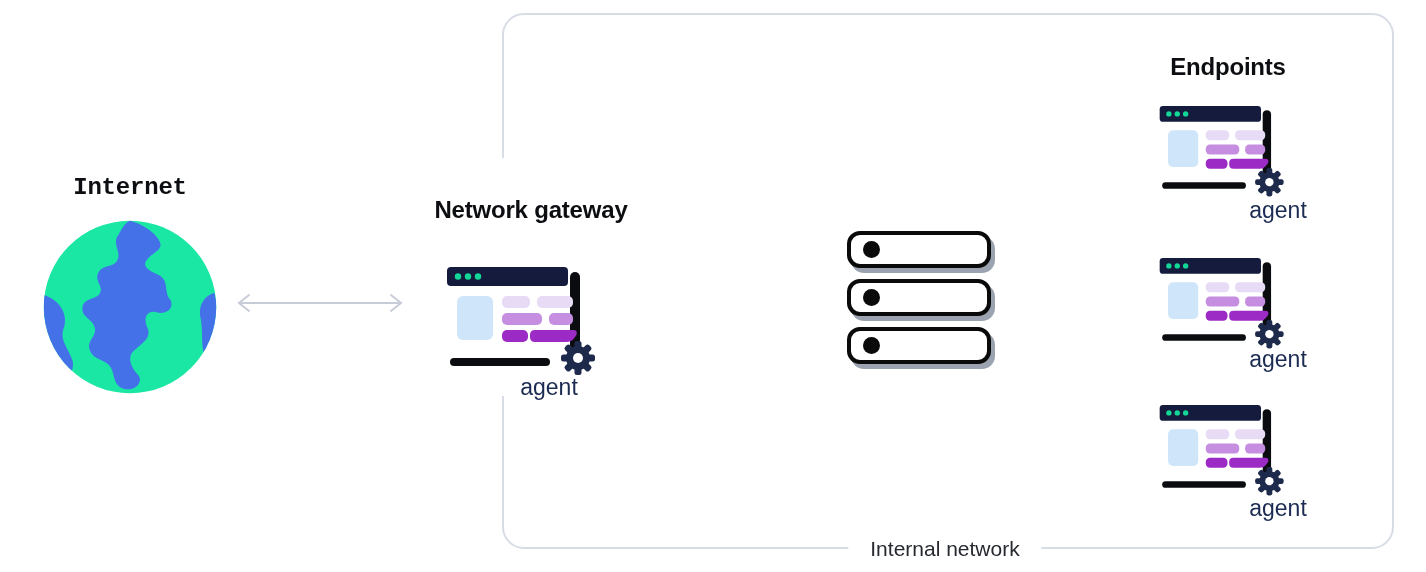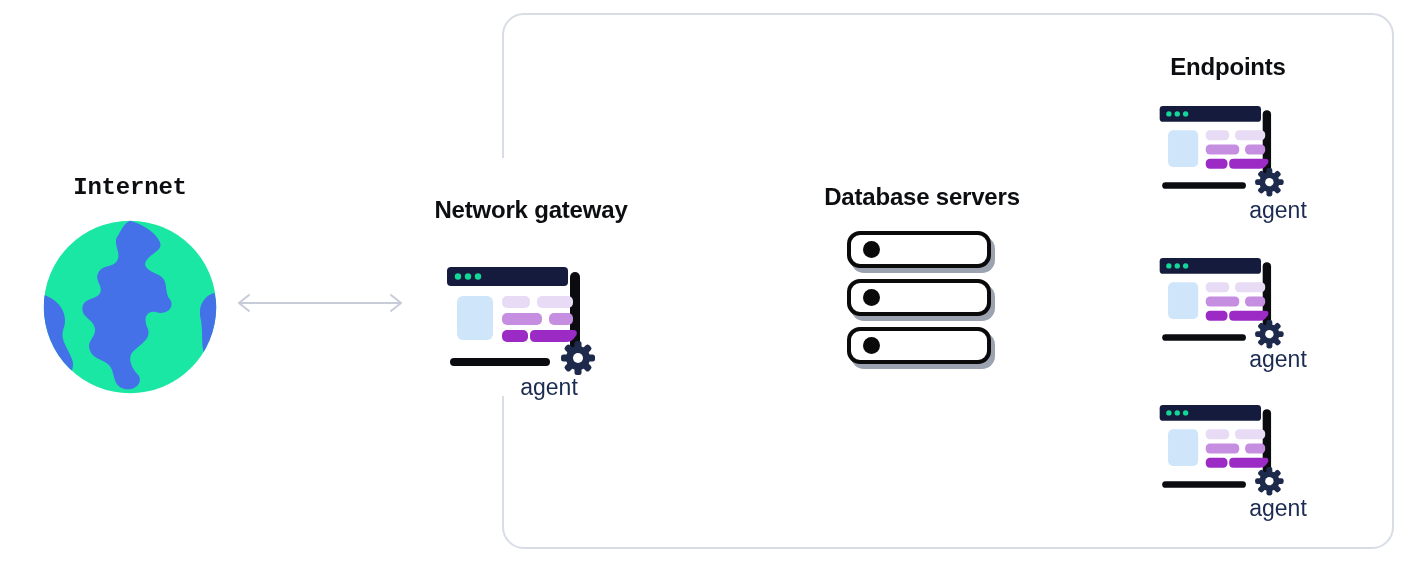--- a/index.html
+++ b/index.html
@@ -93,20 +93,21 @@
         <circle r="5" fill="#ffffff"></circle>
       </g>
     </symbol>
   </defs>
 </svg>
 
 <div class="canvas">
 
   <div class="net-box"></div>
   <div class="border-cover"></div>
+  <div class="net-label">Internal network</div>
 
   <div class="node-title internet-title">Internet</div>
   <svg class="globe" viewBox="0 0 200 200">
     <defs>
         <clipPath id="globeClip">
           <circle cx="100" cy="100" r="98"></circle>
         </clipPath>
       </defs>
     <circle cx="100" cy="100" r="98" fill="var(--globe_green)"></circle>
     <g clip-path="url(#globeClip)" fill="var(--globe_blue)">
@@ -143,21 +144,20 @@
   </svg>
 
   <div class="node-title gateway-title">Network gateway</div>
   <div class="agent-icon gateway-icon">
     <svg viewBox="0 0 160 120">
         <use href="#browser-agent"></use>
       </svg>
   </div>
   <div class="agent-label gateway-agent">agent</div>
 
-  <div class="node-title db-title">Database servers</div>
   <div class="server-stack">
     <div class="server-row">
       <span class="server-dot"></span>
     </div>
     <div class="server-row">
       <span class="server-dot"></span>
     </div>
     <div class="server-row">
       <span class="server-dot"></span>
     </div>

